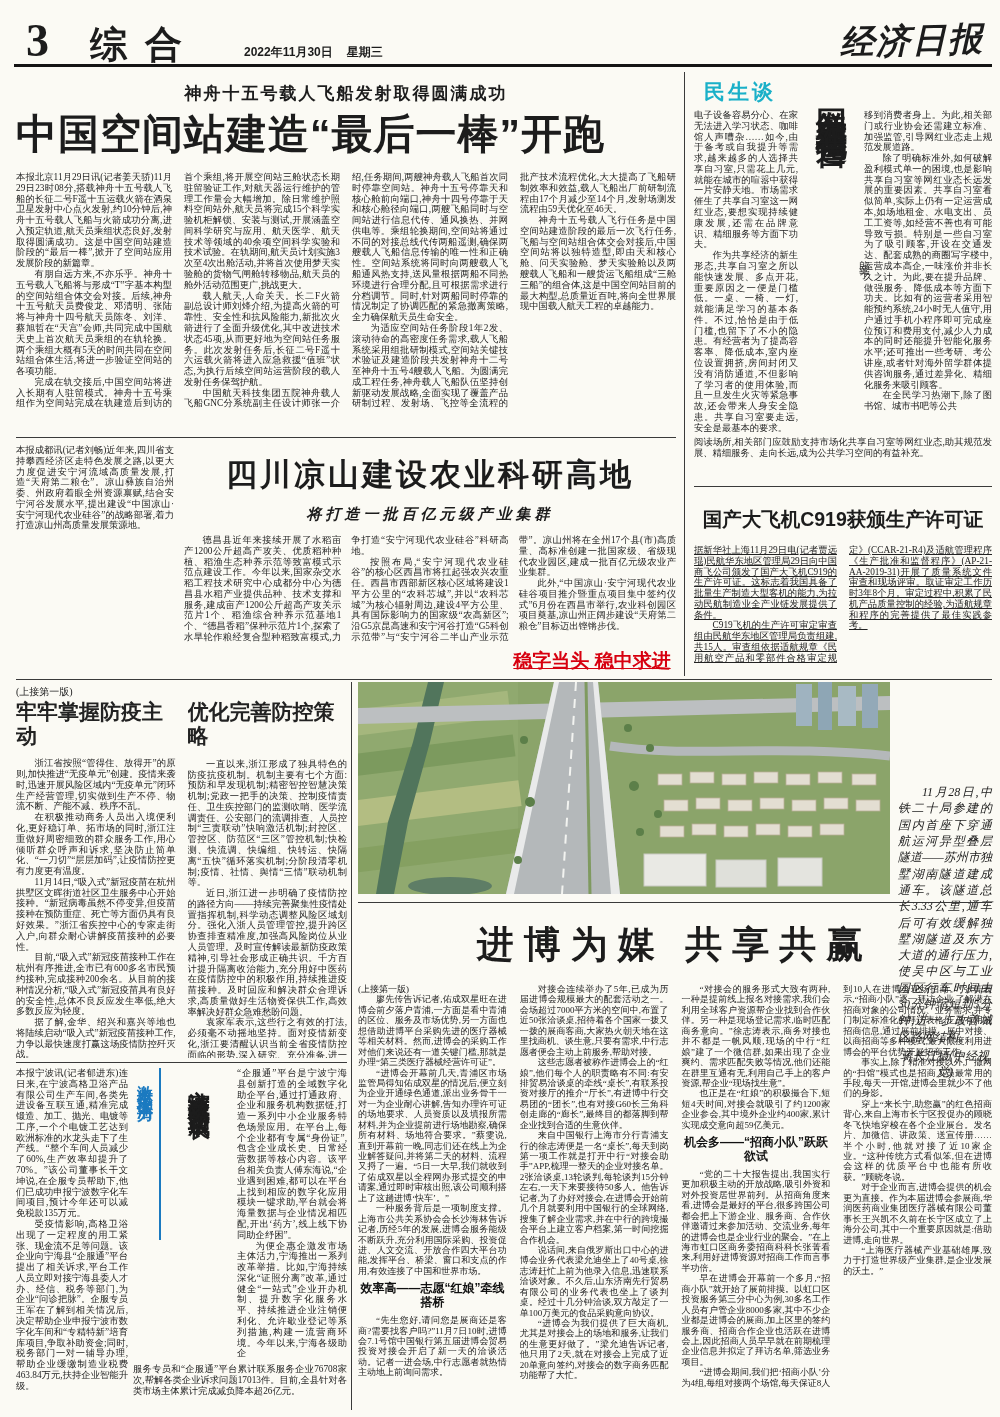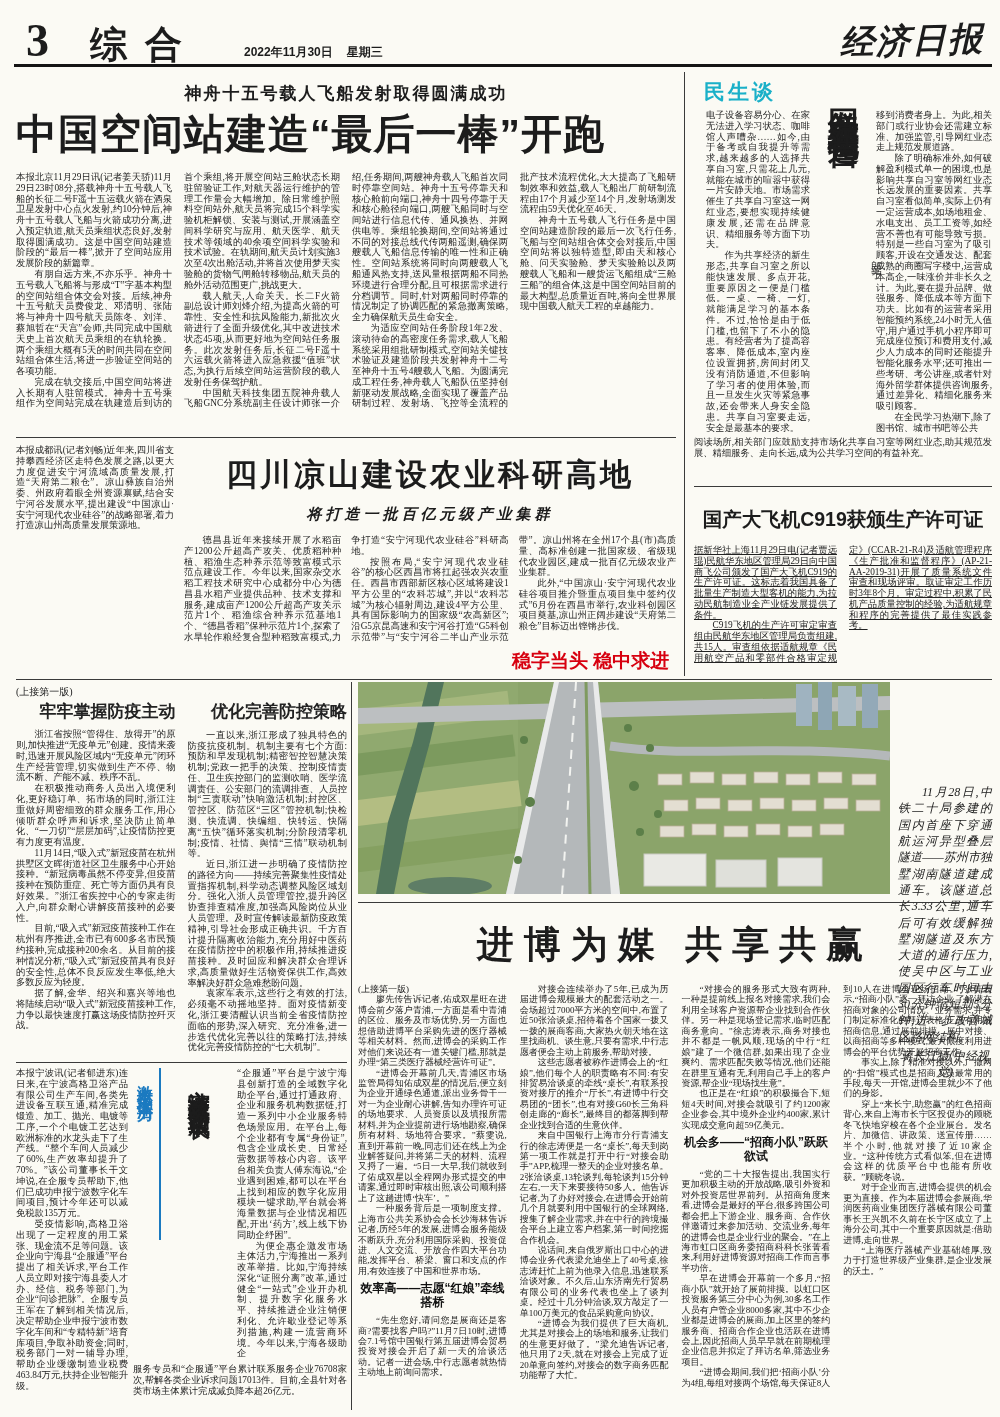--- a/index.html
+++ b/index.html
@@ -28,40 +28,40 @@
   .sz-kicker { text-align:center; font-size:17px; font-weight:bold; margin-top:8px; font-family:"Liberation Sans",sans-serif; letter-spacing:2px; }
   .sz-headline { text-align:left; font-size:41px; font-weight:900; margin-top:2px; font-family:"Liberation Sans",sans-serif; letter-spacing:1px; }
   .sz-body { margin-top:10px; height:240px; column-count:4; column-gap:12px; column-fill:auto; overflow:hidden; }
   
   .ls { position:absolute; left:16px; top:441px; width:660px; height:233px; display:flex; gap:10px; }
   .ls-intro { width:158px; flex:none; overflow:hidden; padding-top:4px; }
   .ls-right { flex:1; position:relative; }
   .ls-headline { text-align:center; font-size:31px; font-weight:900; margin-top:13px; font-family:"Liberation Sans",sans-serif; letter-spacing:3px; }
   .ls-subhead { text-align:center; font-size:15px; margin-top:9px; letter-spacing:4px; font-style:italic; font-weight:600; }
   .ls-body { margin-top:11px; height:118px; column-count:3; column-gap:10px; column-fill:auto; overflow:hidden; }
-  .ls-slogan { position:absolute; right:4px; bottom:0px; width:160px; color:var(--red); font-size:19px; font-weight:900; font-family:"Liberation Sans",sans-serif; background:#fbfaf4; }
+  .ls-slogan { position:absolute; right:4px; bottom:0px; width:160px; text-align:center; color:var(--red); font-size:19px; font-weight:900; font-family:"Liberation Sans",sans-serif; background:#fbfaf4;text-decoration:underline; }
   
   .ms { position:absolute; left:694px; top:70px; width:298px; height:408px; }
   .ms-label { color:var(--cyan); font-size:21px; font-weight:900; margin:8px 0 4px 10px; font-family:"Liberation Sans",sans-serif; letter-spacing:3px; }
   .ms-row { display:flex; height:322px; }
-  .ms-left { width:104px; flex:none; overflow:hidden;margin-left:12px; }
+  .ms-left { width:104px; flex:none; overflow:hidden; }
   .ms-center { width:66px; flex:none; position:relative; display:flex; justify-content:center; }
   .ms-headline { writing-mode:vertical-rl; font-size:31px; font-weight:900; letter-spacing:3px; font-family:"Liberation Sans",sans-serif; margin-top:-26px; }
   .ms-author { position:absolute; right:-7px; top:142px; writing-mode:vertical-rl; font-size:10.5px; letter-spacing:4px; color:#333; }
   .ms-right { flex:1; overflow:hidden; }
   .ms-bottom { margin-top:5px; height:46px; overflow:hidden; }
   
   .c9 { position:absolute; left:694px; top:490px; width:298px; height:186px; }
   .c9-headline { text-align:center; font-size:19.5px; font-weight:900; margin-top:16px; font-family:"Liberation Sans",sans-serif; }
   .c9-body { margin-top:12px; height:122px; column-count:2; column-gap:12px; column-fill:auto; overflow:hidden;text-decoration:underline; }
   
   .ep { position:absolute; left:16px; top:686px; width:331px; height:372px; display:flex; gap:12px; }
   .ep-col { flex:1; overflow:hidden; }
   .ep-note { font-size:10px; margin:2px 0 4px; }
-  .ep-head { text-align:right; font-size:17px; font-weight:bold; font-family:Liberation Sans, sans-serif; margin:4px 0 8px; }
+  .ep-head { text-align:left; font-size:21px; font-weight:bold; font-family:Liberation Mono, monospace; margin:4px 0 8px; }
   .ep-head.right { margin-top:16px; }
   
   .ph { position:absolute; left:358px; top:682px; width:532px; height:212px; }
   .cap { position:absolute; left:898px; top:720px; width:94px; height:278px; font-size:12px; line-height:1.36; text-align:justify;font-style:italic; }
   .cap-text { text-indent:2em; margin-top:64px; }
   .cap-credit { margin-top:3px; text-align:center; }
   
   .jb { position:absolute; left:358px; top:908px; width:634px; height:502px; }
   .jb-headline { text-align:center; font-size:37px; font-weight:900; letter-spacing:10px; margin-top:12px; font-family:"Liberation Sans",sans-serif; }
   .jb-body { margin-top:14px; height:412px; column-count:4; column-gap:13px; column-fill:auto; overflow:hidden; font-size:9px; }

